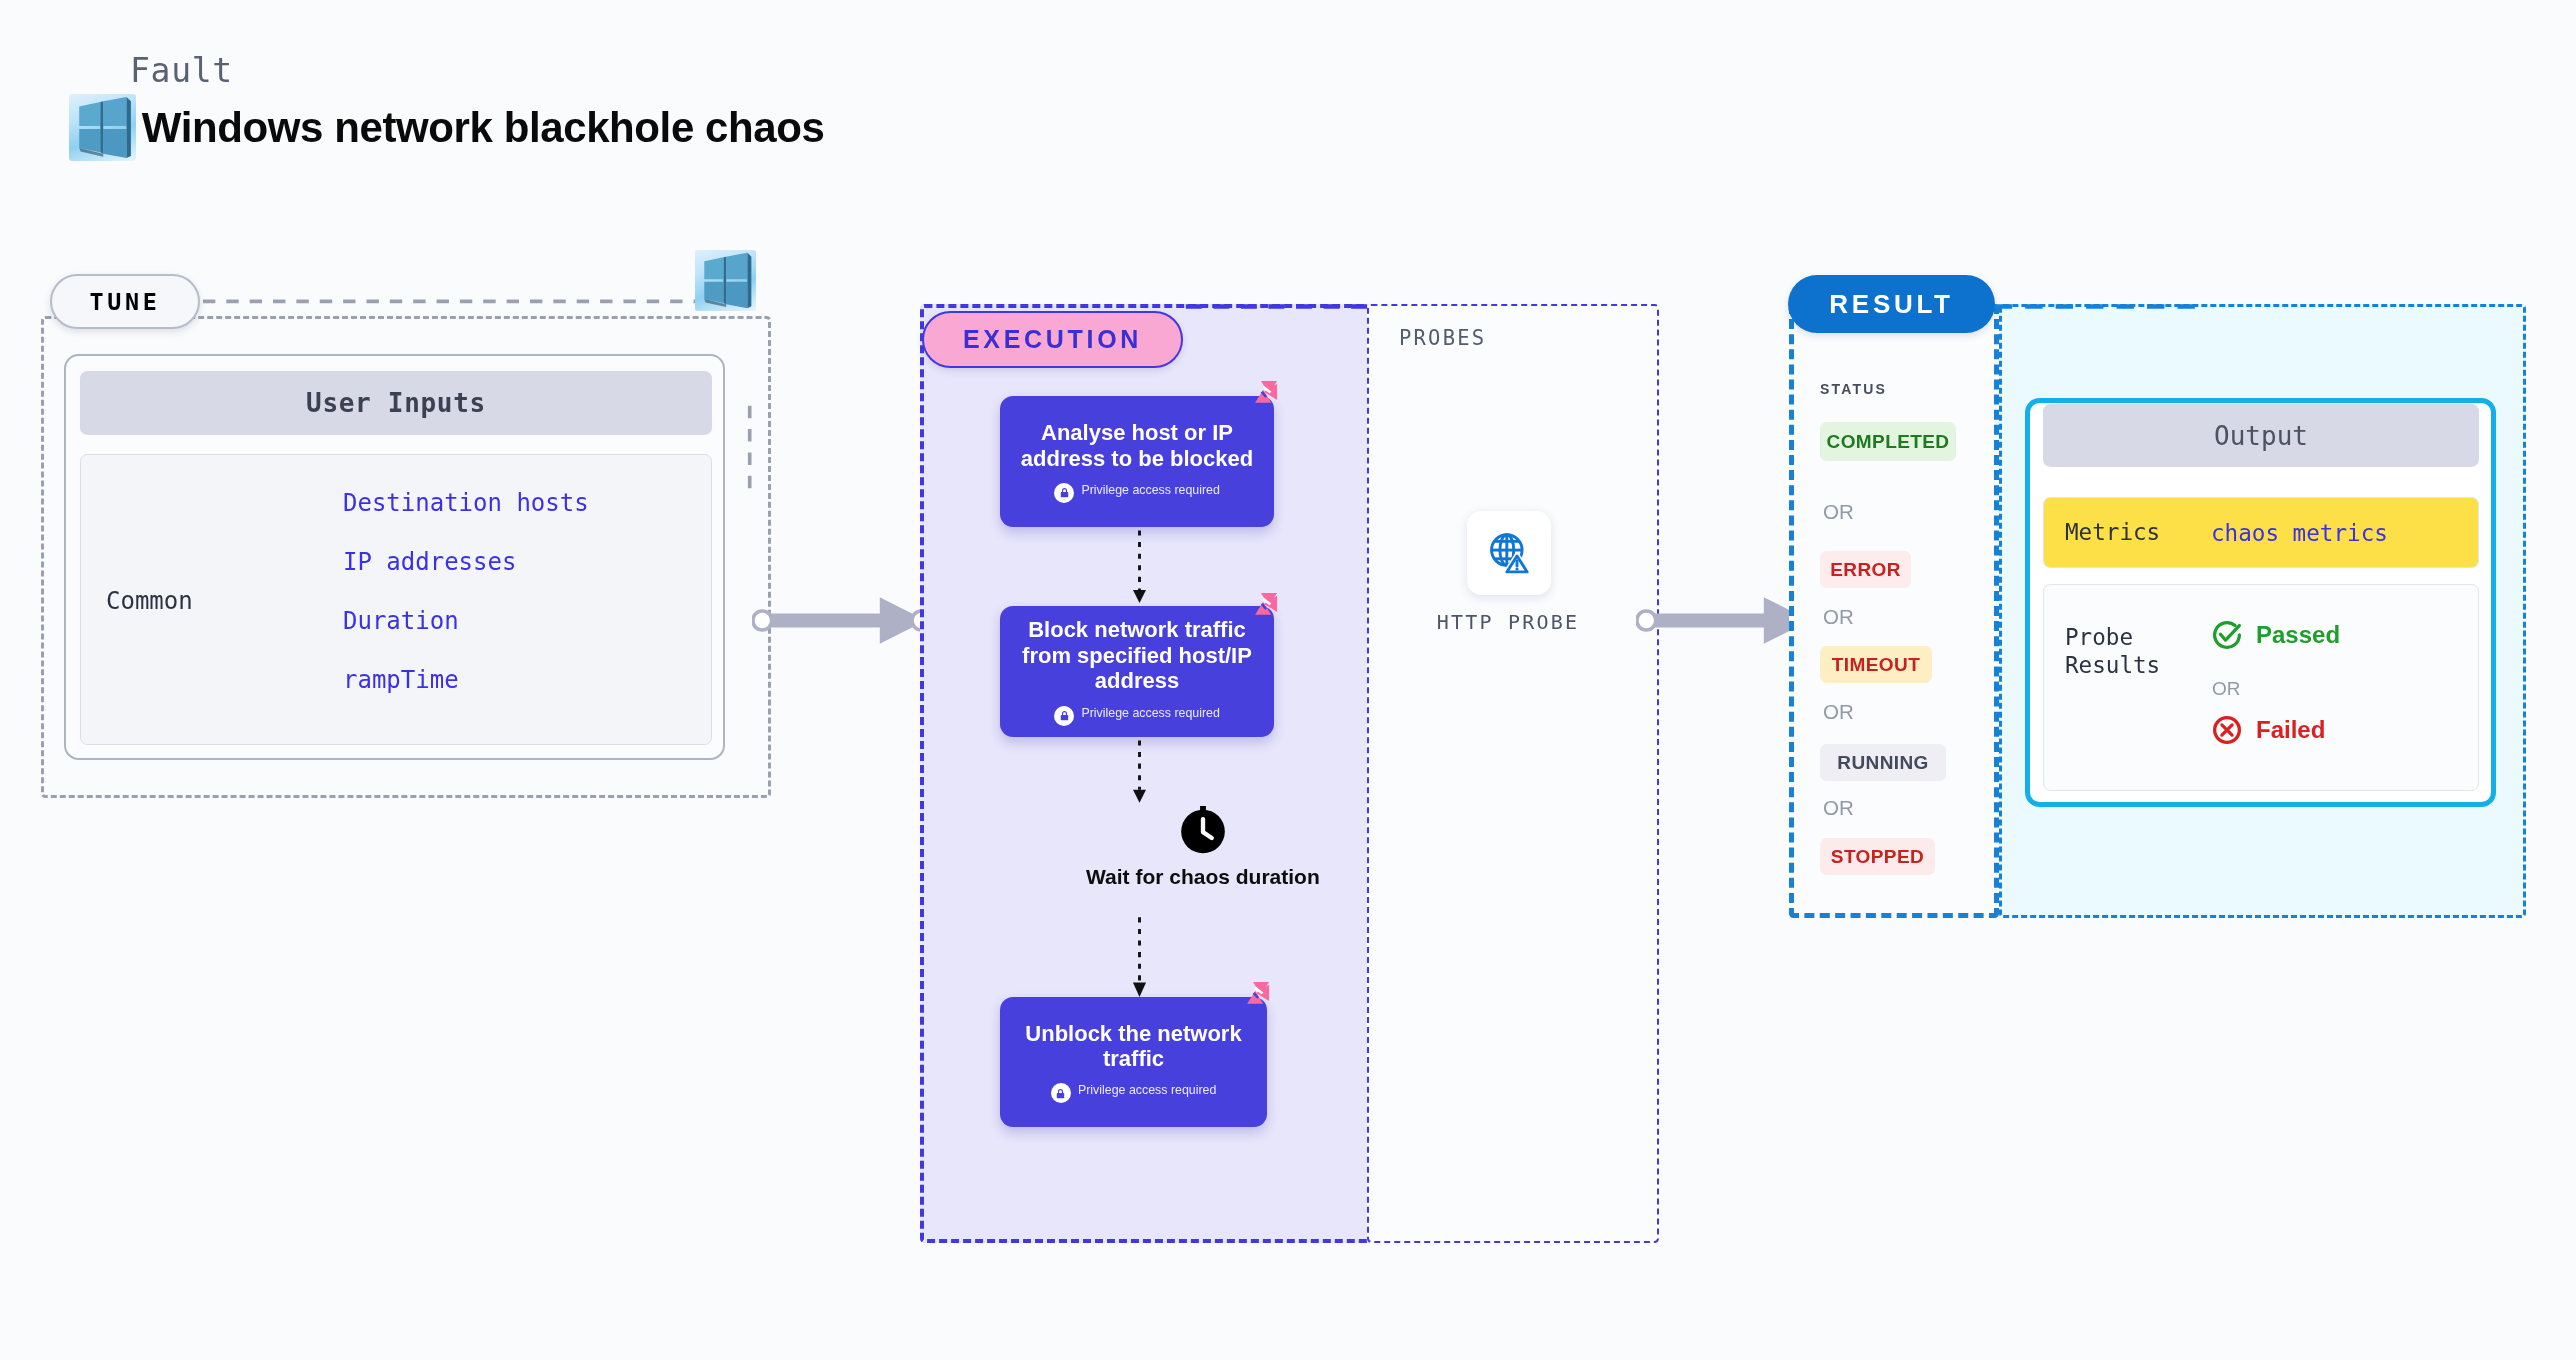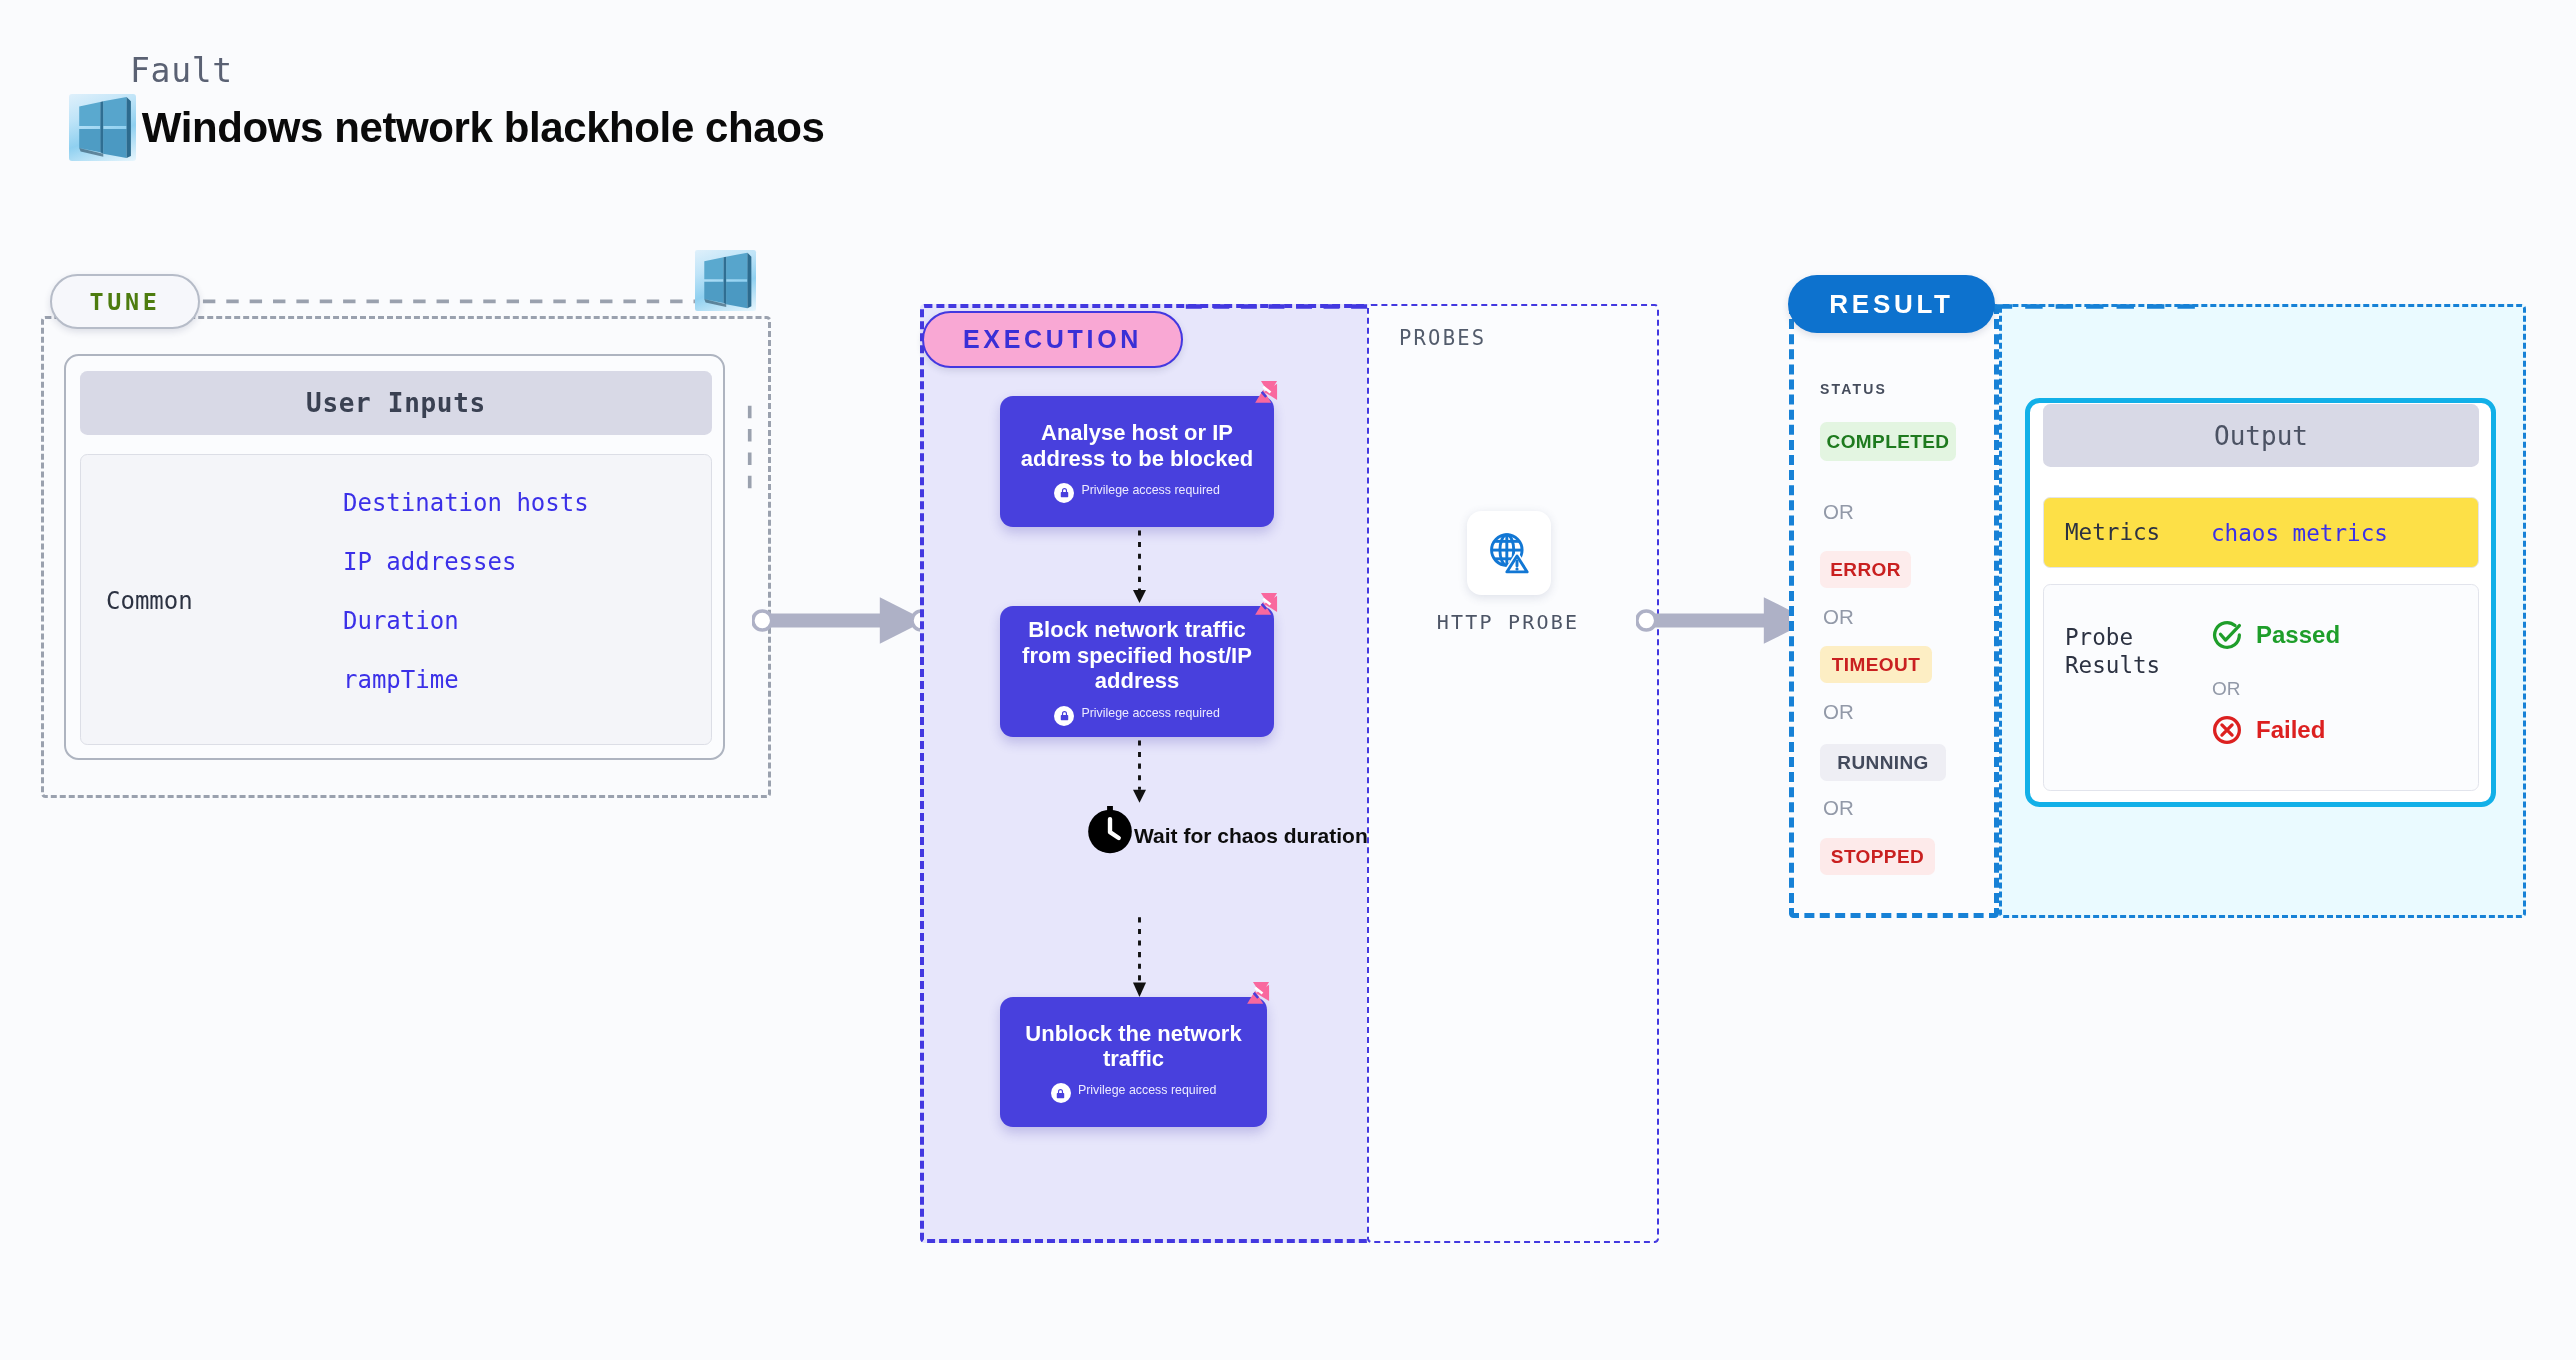--- a/index.html
+++ b/index.html
@@ -54,21 +54,21 @@
   }
 
   
   .pill {
     position: absolute; display: flex; align-items: center; justify-content: center;
     border-radius: 29px; font-weight: bold; letter-spacing: 3.7px;
     box-shadow: 0 2.9px 7.3px rgba(40,50,90,.14);
   }
   #pill-tune {
     left: 50px; top: 274px; width: 150px; height: 55px;
-    background: #f6f7fb; border: 2.9px solid #b6bcc8; color: #4d7c0f;
+    background: #f6f7fb; border: 2.9px solid #b6bcc8; color: #000000;
     font-family: "DejaVu Sans Mono", monospace; font-size: 23.4px;
   }
   #pill-exec {
     left: 922px; top: 275px; width: 261px; height: 57px;
     background: #f9a8d4; border: 2.9px solid #4338e0; color: #3a2fd6;
     font-size: 25px;
     margin-top: 36px;
   }
   #pill-result {
     left: 1788px; top: 275px; width: 207px; height: 58px;
@@ -125,21 +125,21 @@
   #node1 { left: 1000px; top: 396px; width: 274px; height: 131px; }
   #node2 { left: 1000px; top: 606px; width: 274px; height: 131px; }
   #node3 { left: 1000px; top: 997px; width: 267px; height: 130px; }
 
   #badge1 { left: 1242px; top: 378px; }
   #badge2 { left: 1242px; top: 590px; }
   #badge3 { left: 1234px; top: 979px; }
 
   
   #clock-node { position: absolute; left: 1086px; top: 806px;
-    display: flex; flex-direction: row; align-items: center; justify-content: flex-end; }
+    display: flex; flex-direction: column; align-items: center; justify-content: flex-end; }
   #clock-label {
     margin-top: 10.2px; text-align: center; font-size: 21px;
     font-weight: bold; color: #0d0d0d; line-height: 1.2; white-space: nowrap;
   }
 
   .vconn { position: absolute; }
 
   
   #probes-label {
     position: absolute; left: 1399px; top: 326px;

